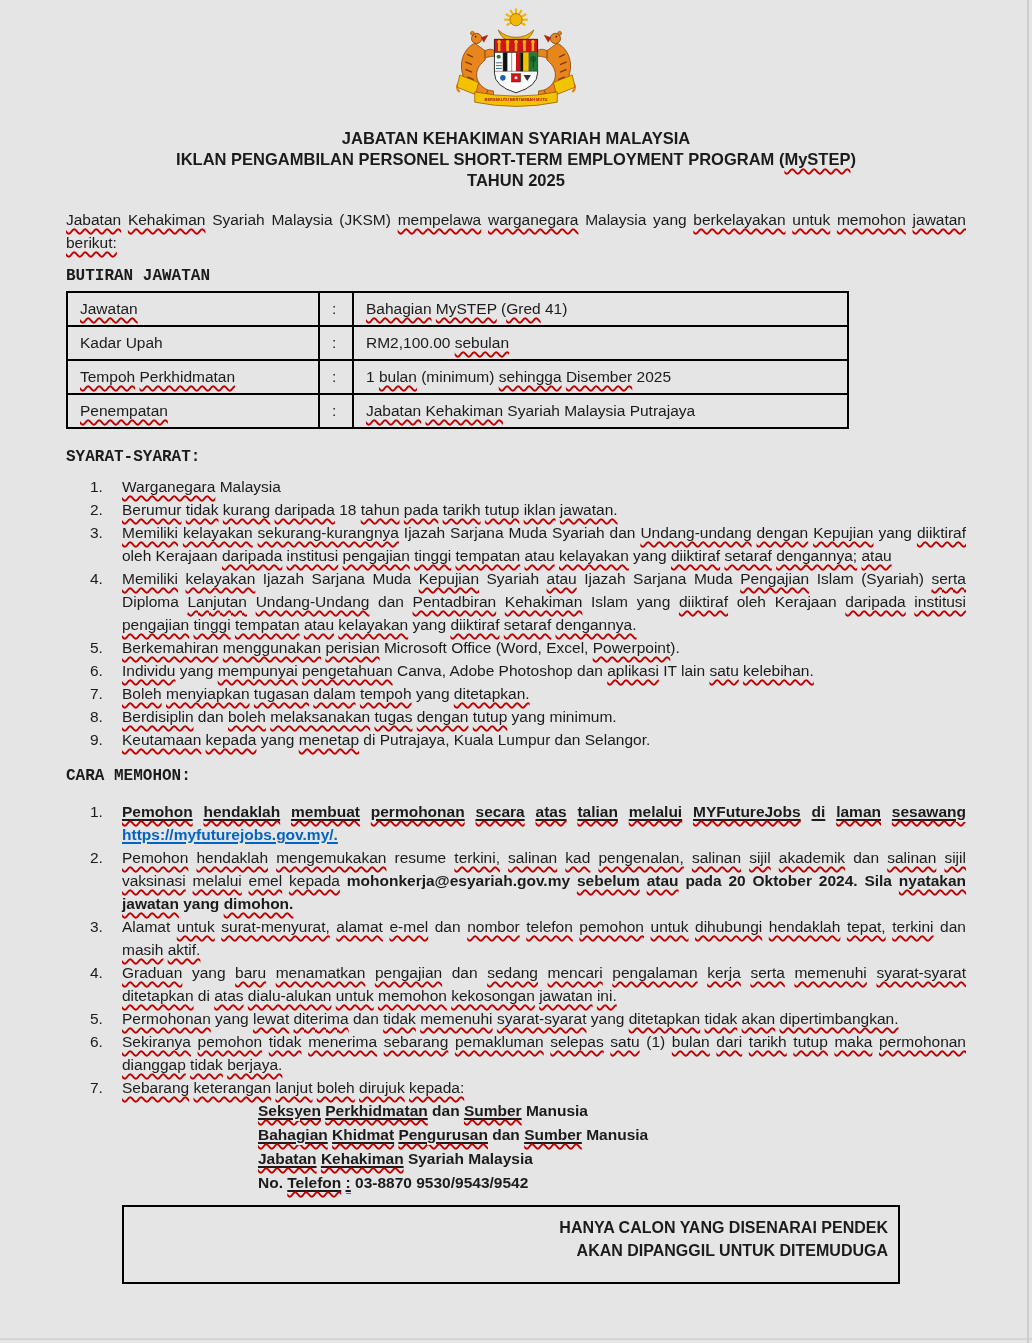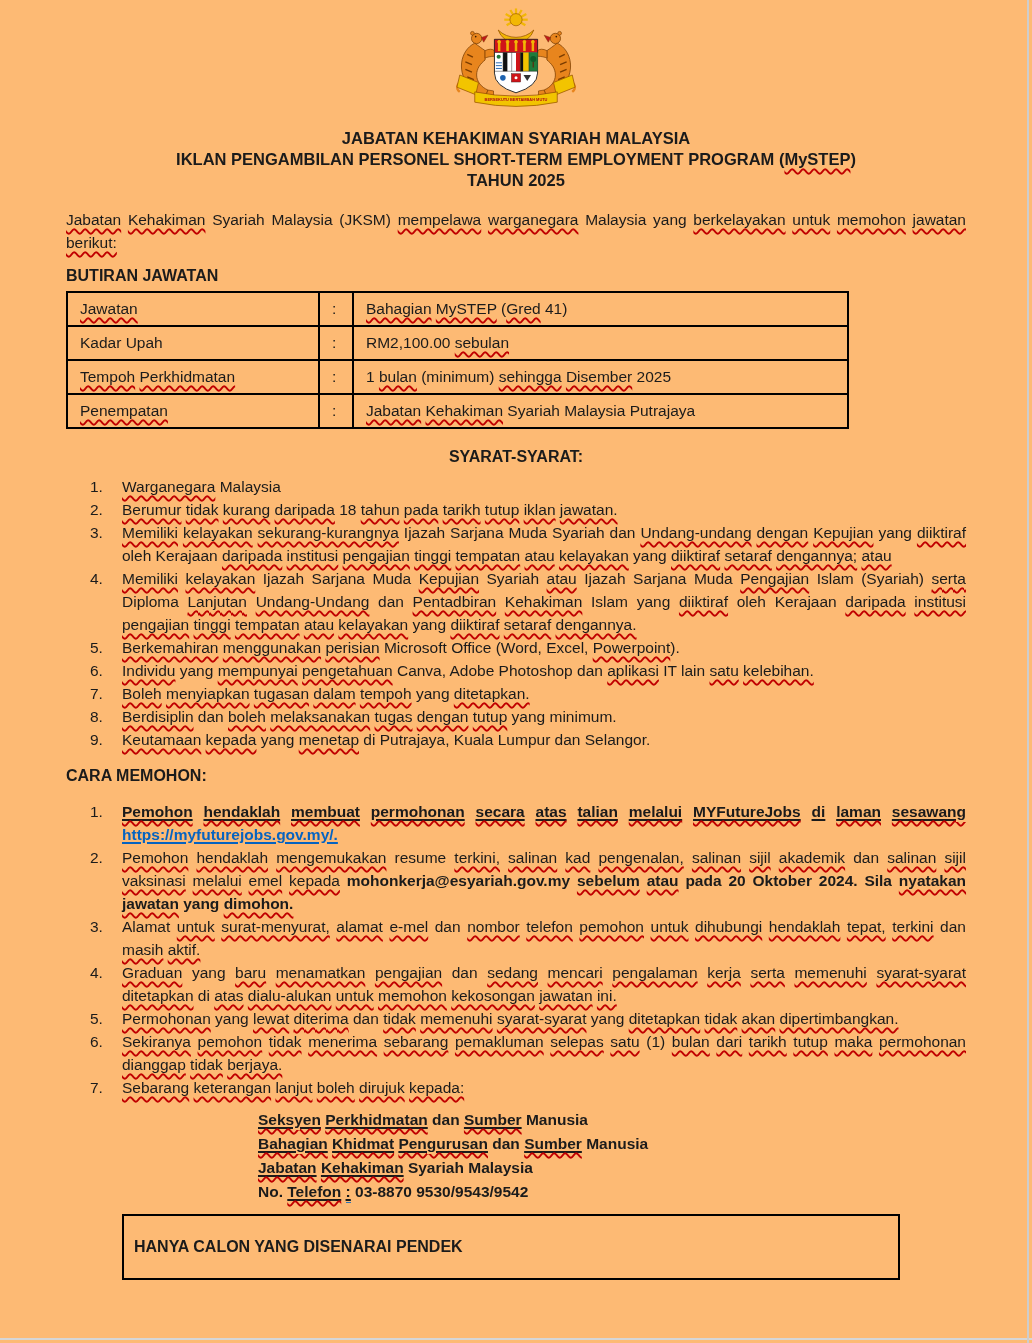--- a/index.html
+++ b/index.html
@@ -1,56 +1,56 @@
 <!DOCTYPE html>
 <html><head>
 <meta charset="utf-8">
 <style>
   * { margin:0; padding:0; box-sizing:border-box; }
   html,body { background:#ffffff; }
   .page {
-    position:relative; width:1032px; height:1343px; background:#fdba74; overflow:hidden;
+    position:relative; width:1032px; height:1343px; background:#e5e5e5; overflow:hidden;
     font-family:"Liberation Sans","DejaVu Sans",sans-serif;
     font-size:15.5px; color:#1b1b1b;
   }
   
   .page::after  { content:''; position:absolute; top:0; right:3px; width:2px; height:100%; background:#cdcdcd; }
   .page::before { content:''; position:absolute; left:0; bottom:3px; width:100%; height:2px; background:#d6d6d6; }
 
   .crest-wrap { padding-top:7px; text-align:center; height:113px; }
 
   .title { margin-top:15px; text-align:center; font-weight:bold; font-size:16.5px; line-height:21px; }
 
   .content { margin:0 66px; width:900px; }
 
   .intro { margin-top:17px; line-height:23px; text-align:justify; }
 
-  h2.sect { margin-top:12px; font-size:16px; font-weight:bold; line-height:20px; }
-  h2.sect.sy { margin-top:18px;text-align:center; }
+  h2.sect { margin-top:12px; font-size:16px; font-weight:bold; line-height:20px;font-family:Liberation Mono, monospace; }
+  h2.sect.sy { margin-top:18px; }
   h2.sect.cm { margin-top:15px; }
 
   table.job { margin-top:5px; border-collapse:collapse; width:783px; table-layout:fixed; }
   table.job td { border:2px solid #000; height:34px; vertical-align:middle; padding:0 6px 0 12px; }
   td.c-label { width:252px; }
   td.c-colon { width:34px; border-left:none; padding-left:0; }
   td.c-label { border-right:none; }
   td.c-value { }
 
   ol.nlist { margin-top:8px; list-style:none; }
   ol.nlist li { position:relative; padding-left:56px; line-height:23px; text-align:justify; }
   ol.nlist .num { position:absolute; left:24px; top:0; width:30px; text-align:left; }
   ol.cara { margin-top:14px; }
   ol.cara .num { font-weight:normal; }
 
-  .contact { margin-top:9px; margin-left:192px; font-weight:bold; line-height:24px; }
+  .contact { margin-left:192px; font-weight:bold; line-height:24px; }
 
   .notice {
     margin-top:10px; margin-left:56px; width:778px;
-    border:2px solid #000; text-align:left; font-weight:bold;
-    font-size:16px; line-height:23px; padding:19px 10px 20px;
+    border:2px solid #000; text-align:right; font-weight:bold;
+    font-size:16px; line-height:23px; padding:9px 10px 20px;
   }
 
   .b { font-weight:bold; }
   .sq {
     text-decoration-line:underline; text-decoration-style:wavy;
     text-decoration-color:#c00000; text-decoration-thickness:1.5px;
     text-underline-offset:3px;
   }
   .u {
     text-decoration-line:underline; text-decoration-style:solid;
@@ -225,16 +225,17 @@
 
     <div class="contact" id="contact-block">
         <div><span class="b"><span class="u"><span class="sq">Seksyen</span></span> <span class="u"><span class="sq">Perkhidmatan</span></span></span><span class="b"> dan </span><span class="b"><span class="u"><span class="sq">Sumber</span></span></span><span class="b"> Manusia</span></div>
         <div><span class="b"><span class="u"><span class="sq">Bahagian</span></span> <span class="u"><span class="sq">Khidmat</span></span> <span class="u"><span class="sq">Pengurusan</span></span></span><span class="b"> dan </span><span class="b"><span class="u"><span class="sq">Sumber</span></span></span><span class="b"> Manusia</span></div>
         <div><span class="b"><span class="u"><span class="sq">Jabatan</span></span> <span class="u"><span class="sq">Kehakiman</span></span></span><span class="b"> Syariah Malaysia</span></div>
         <div><span class="b">No. </span><span class="b"><span class="u"><span class="sq">Telefon</span></span></span><span class="b"> </span><span class="b"><span class="u"><span class="gram">:</span></span></span><span class="b"> 03-8870 9530/9543/9542</span></div>
       </div>
 
     <div class="notice" id="notice-box">
         <div>HANYA CALON YANG DISENARAI PENDEK</div>
+        <div>AKAN DIPANGGIL UNTUK DITEMUDUGA</div>
       </div>
 
   </div>
 </div>
 
 </body></html>

